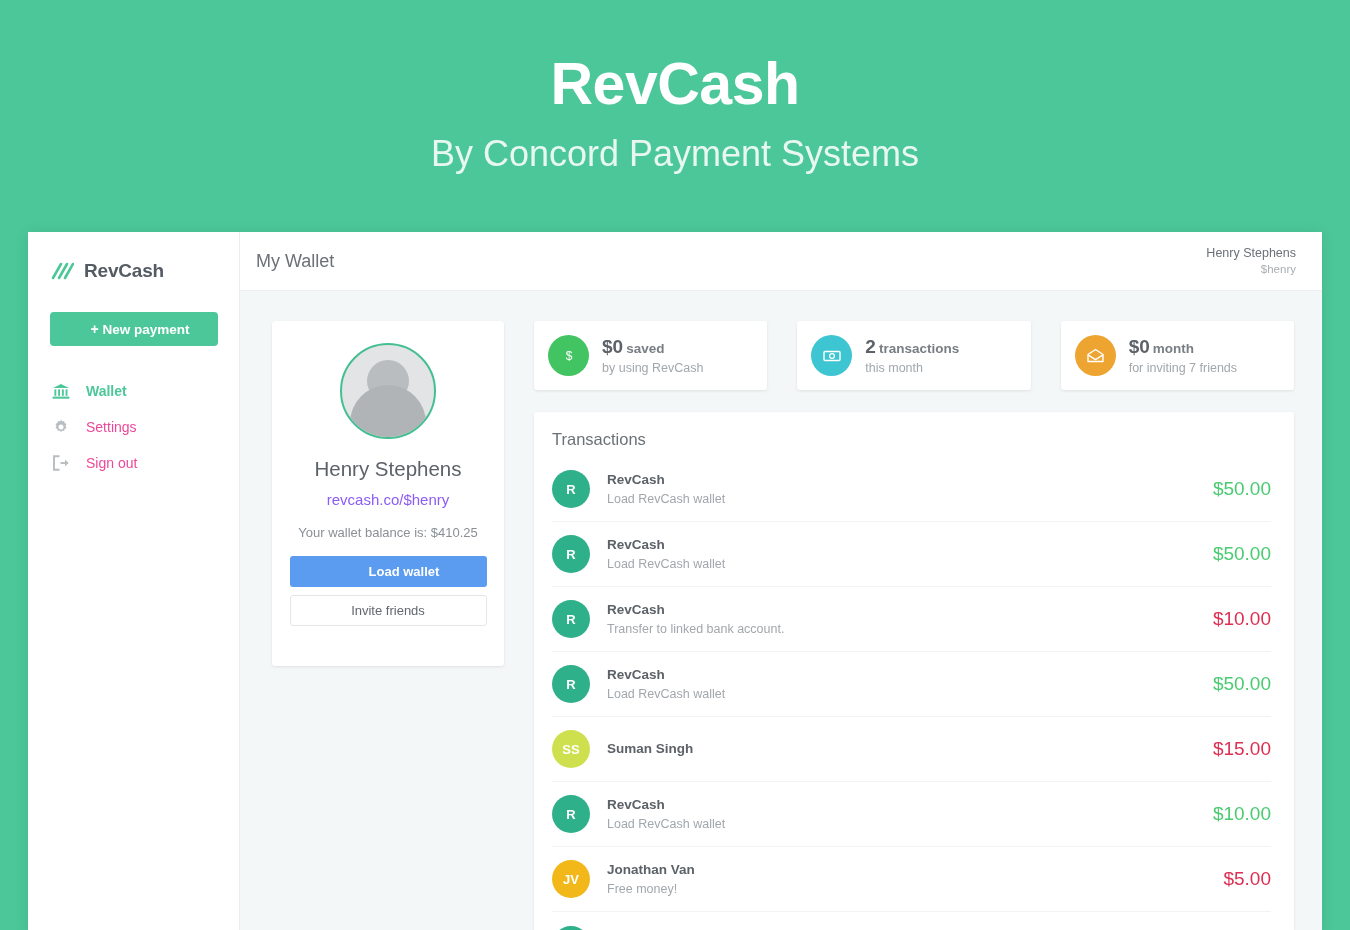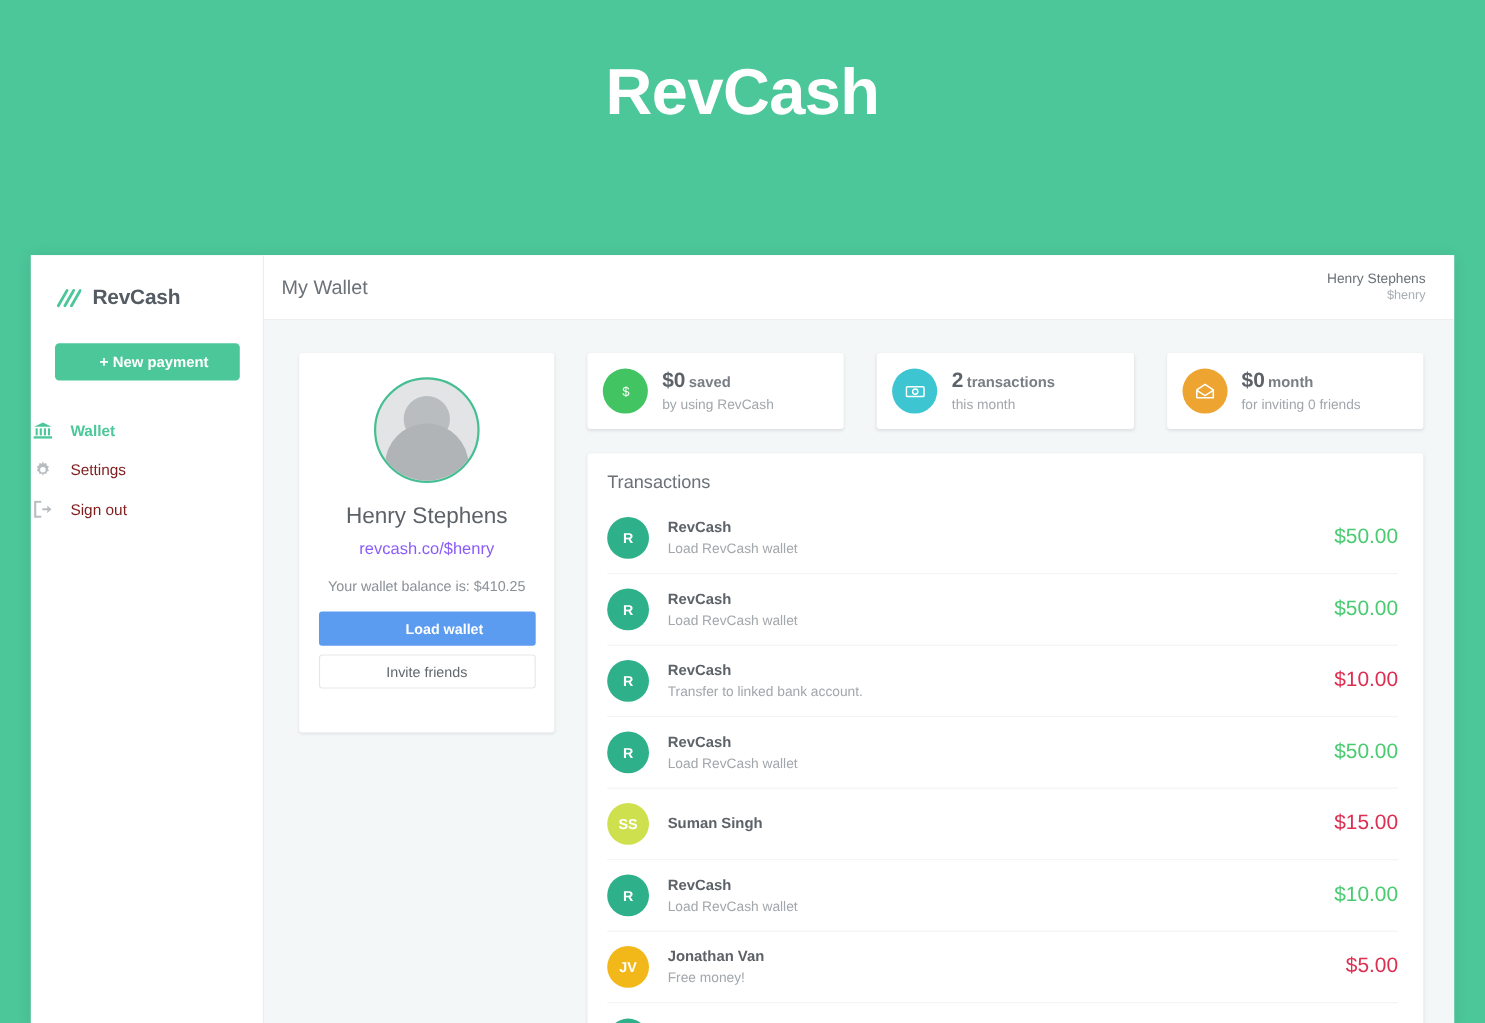--- a/index.html
+++ b/index.html
@@ -90,33 +90,34 @@
     width: 168px;
     padding-left: 12px;
   }
   #new-payment-button .plus { font-size: 14px; margin-right: 4px; }
 
   #nav { margin-top: 27px; }
   .nav-item {
     display: flex;
     align-items: center;
     height: 36px;
+    padding-left: 22px;
     position: relative;
     cursor: pointer;
   }
   .nav-item .nav-icon {
     width: 22px;
     height: 20px;
     margin-right: 14px;
     flex: none;
     display: flex;
     align-items: center;
     justify-content: center;
   }
-  .nav-label { font-size: 14px; color: #7f1d1d; }
+  .nav-label { font-size: 14px; color: #ec4899; }
   .nav-item.active .nav-label { color: #4cc79a; font-weight: bold; }
   .nav-item.active::before {
     content: "";
     position: absolute;
     left: -4px;
     top: -1px;
     width: 4px;
     height: 38px;
     background: #4cc79a;
   }
@@ -306,20 +307,21 @@
   .tx-note { font-size: 12.5px; color: #a2a7ac; }
   .tx-amount { font-size: 19px; white-space: nowrap; }
   .tx-amount.credit { color: #4acb72; }
   .tx-amount.debit  { color: #dc2f52; }
 </style>
 </head>
 <body>
 
 <div id="banner">
   <div id="banner-title">RevCash</div>
+  <div id="banner-subtitle">By Concord Payment Systems</div>
 </div>
 
 <div id="app-window">
 
   <div id="sidebar">
 
     <div id="brand">
       <svg id="brand-logo" viewBox="0 0 24 22">
         <g stroke="#4cc79a" stroke-width="2.6" stroke-linecap="round">
           <line x1="3" y1="18" x2="11" y2="4"></line>
@@ -436,21 +438,21 @@
             <span class="stat-icon" style="background:#eea431">
               <svg width="19" height="15" viewBox="0 0 19 15">
                 <path d="M2 13.5 V6.5 L9.5 1.5 L17 6.5 V13.5 Z" fill="none" stroke="#ffffff" stroke-width="1.4" stroke-linejoin="round"></path>
                 <path d="M2 6.8 L9.5 11.6 L17 6.8" fill="none" stroke="#ffffff" stroke-width="1.4" stroke-linejoin="round"></path>
               </svg>
             </span>
             <div class="stat-text">
               <div class="stat-line1">
                 <span class="stat-value">$0</span><span class="stat-unit">month</span>
               </div>
-              <div class="stat-sub">for inviting 0 friends</div>
+              <div class="stat-sub">for inviting 7 friends</div>
             </div>
           </div>
 
         </div>
 
         <div id="transactions-card">
           <div id="transactions-title">Transactions</div>
           <div id="tx-list">
               <div class="tx-row">
                 <div class="tx-avatar" style="background: rgb(46, 176, 138);">R</div>

